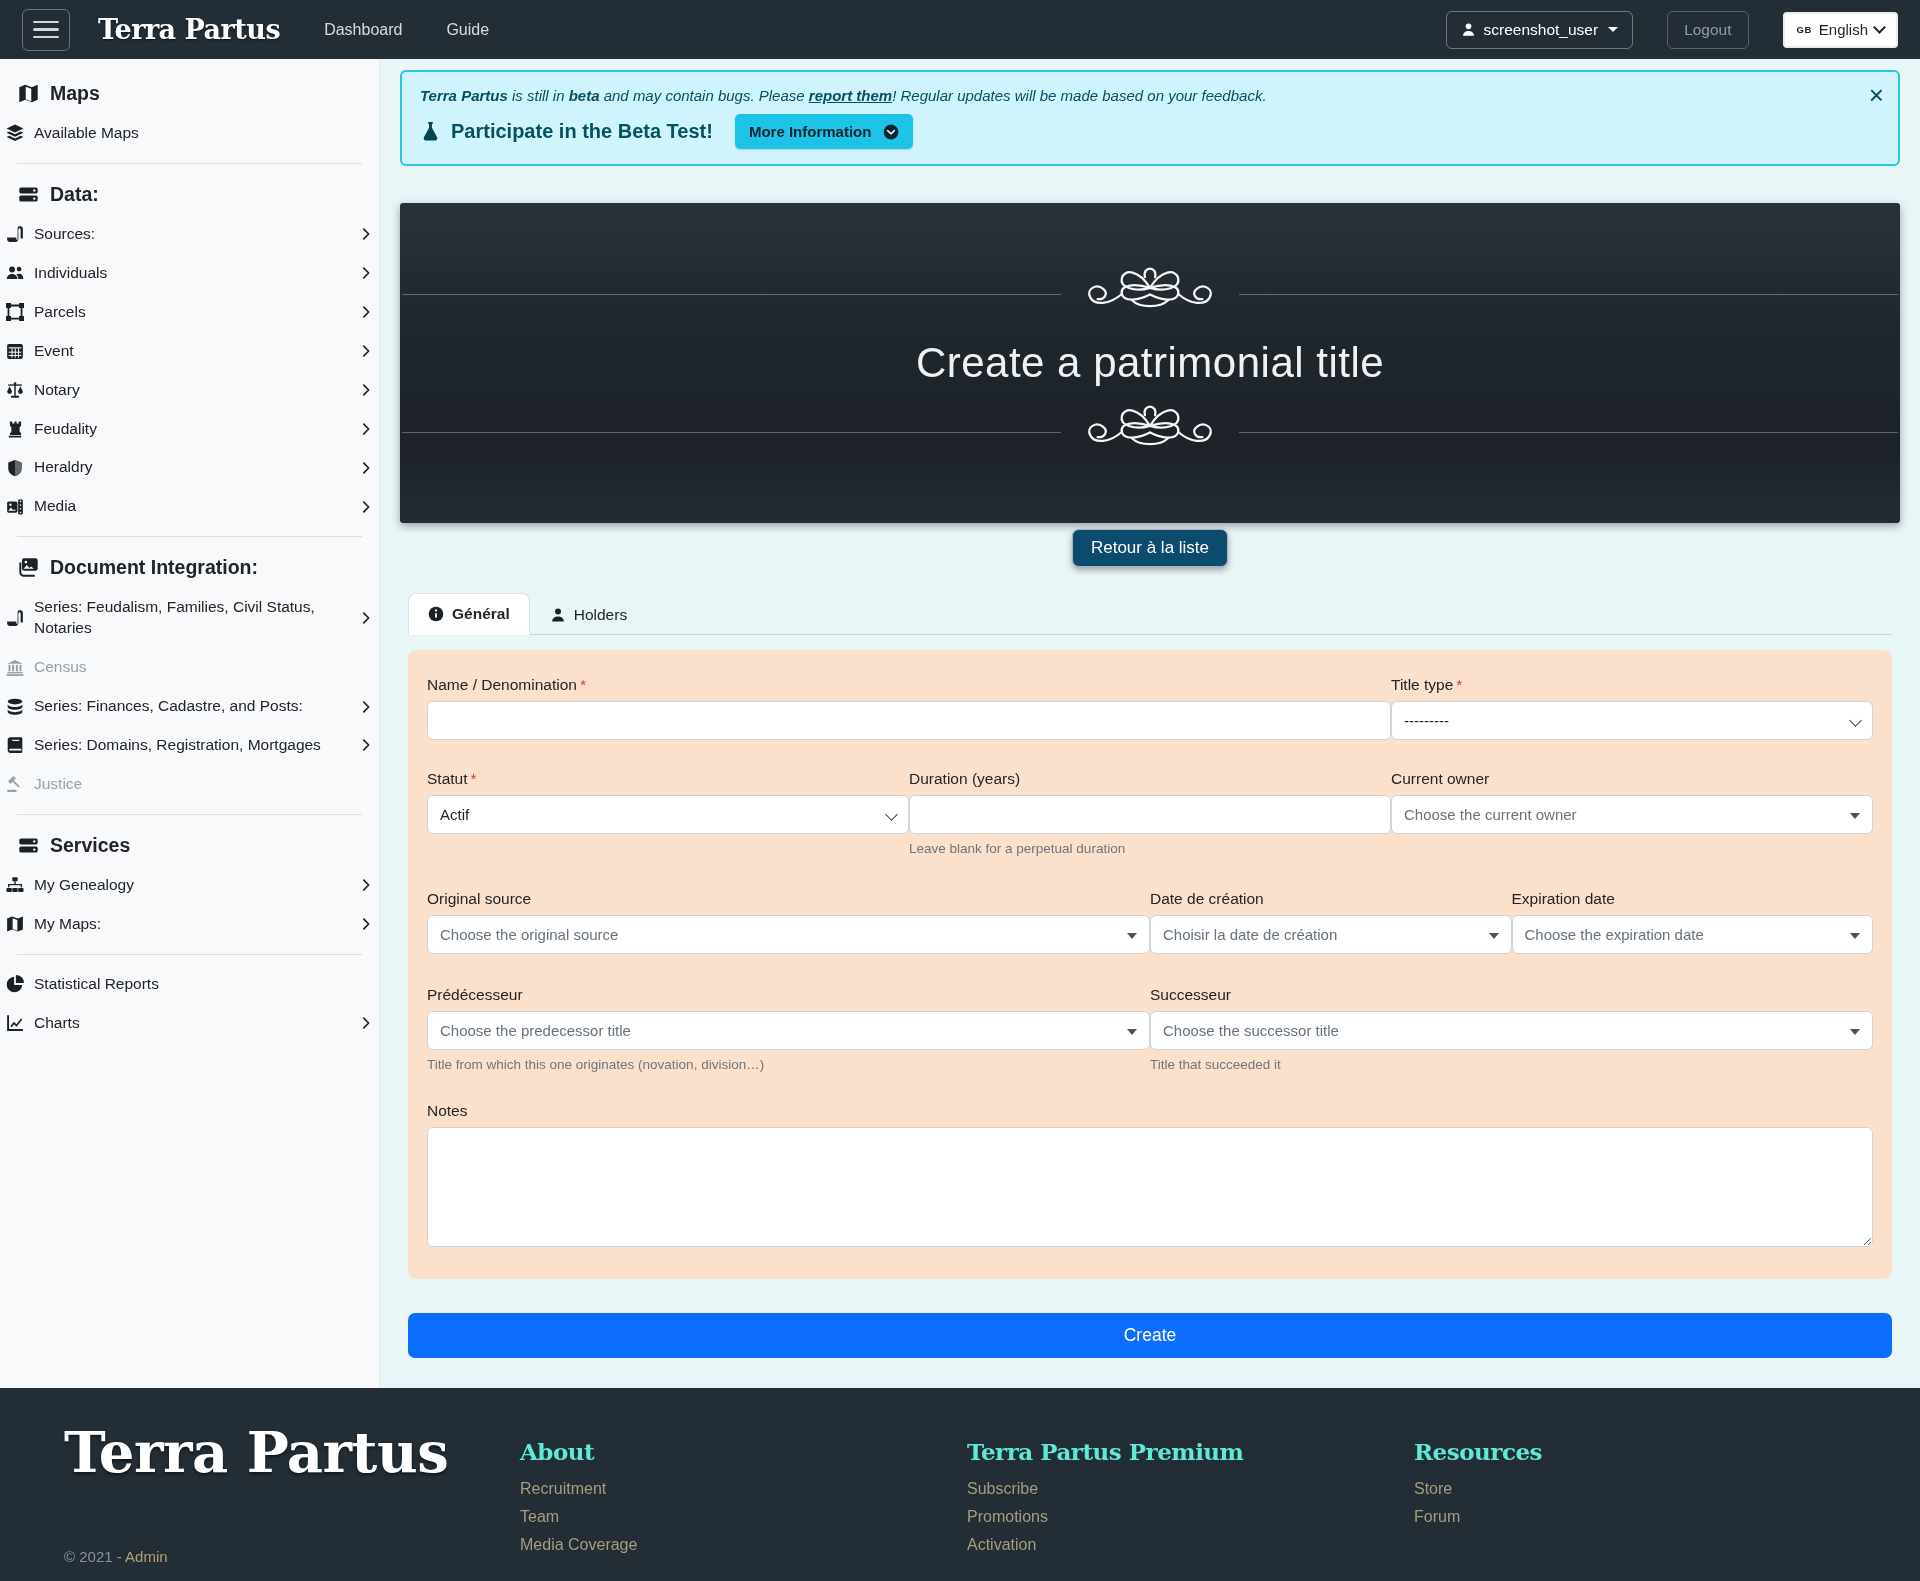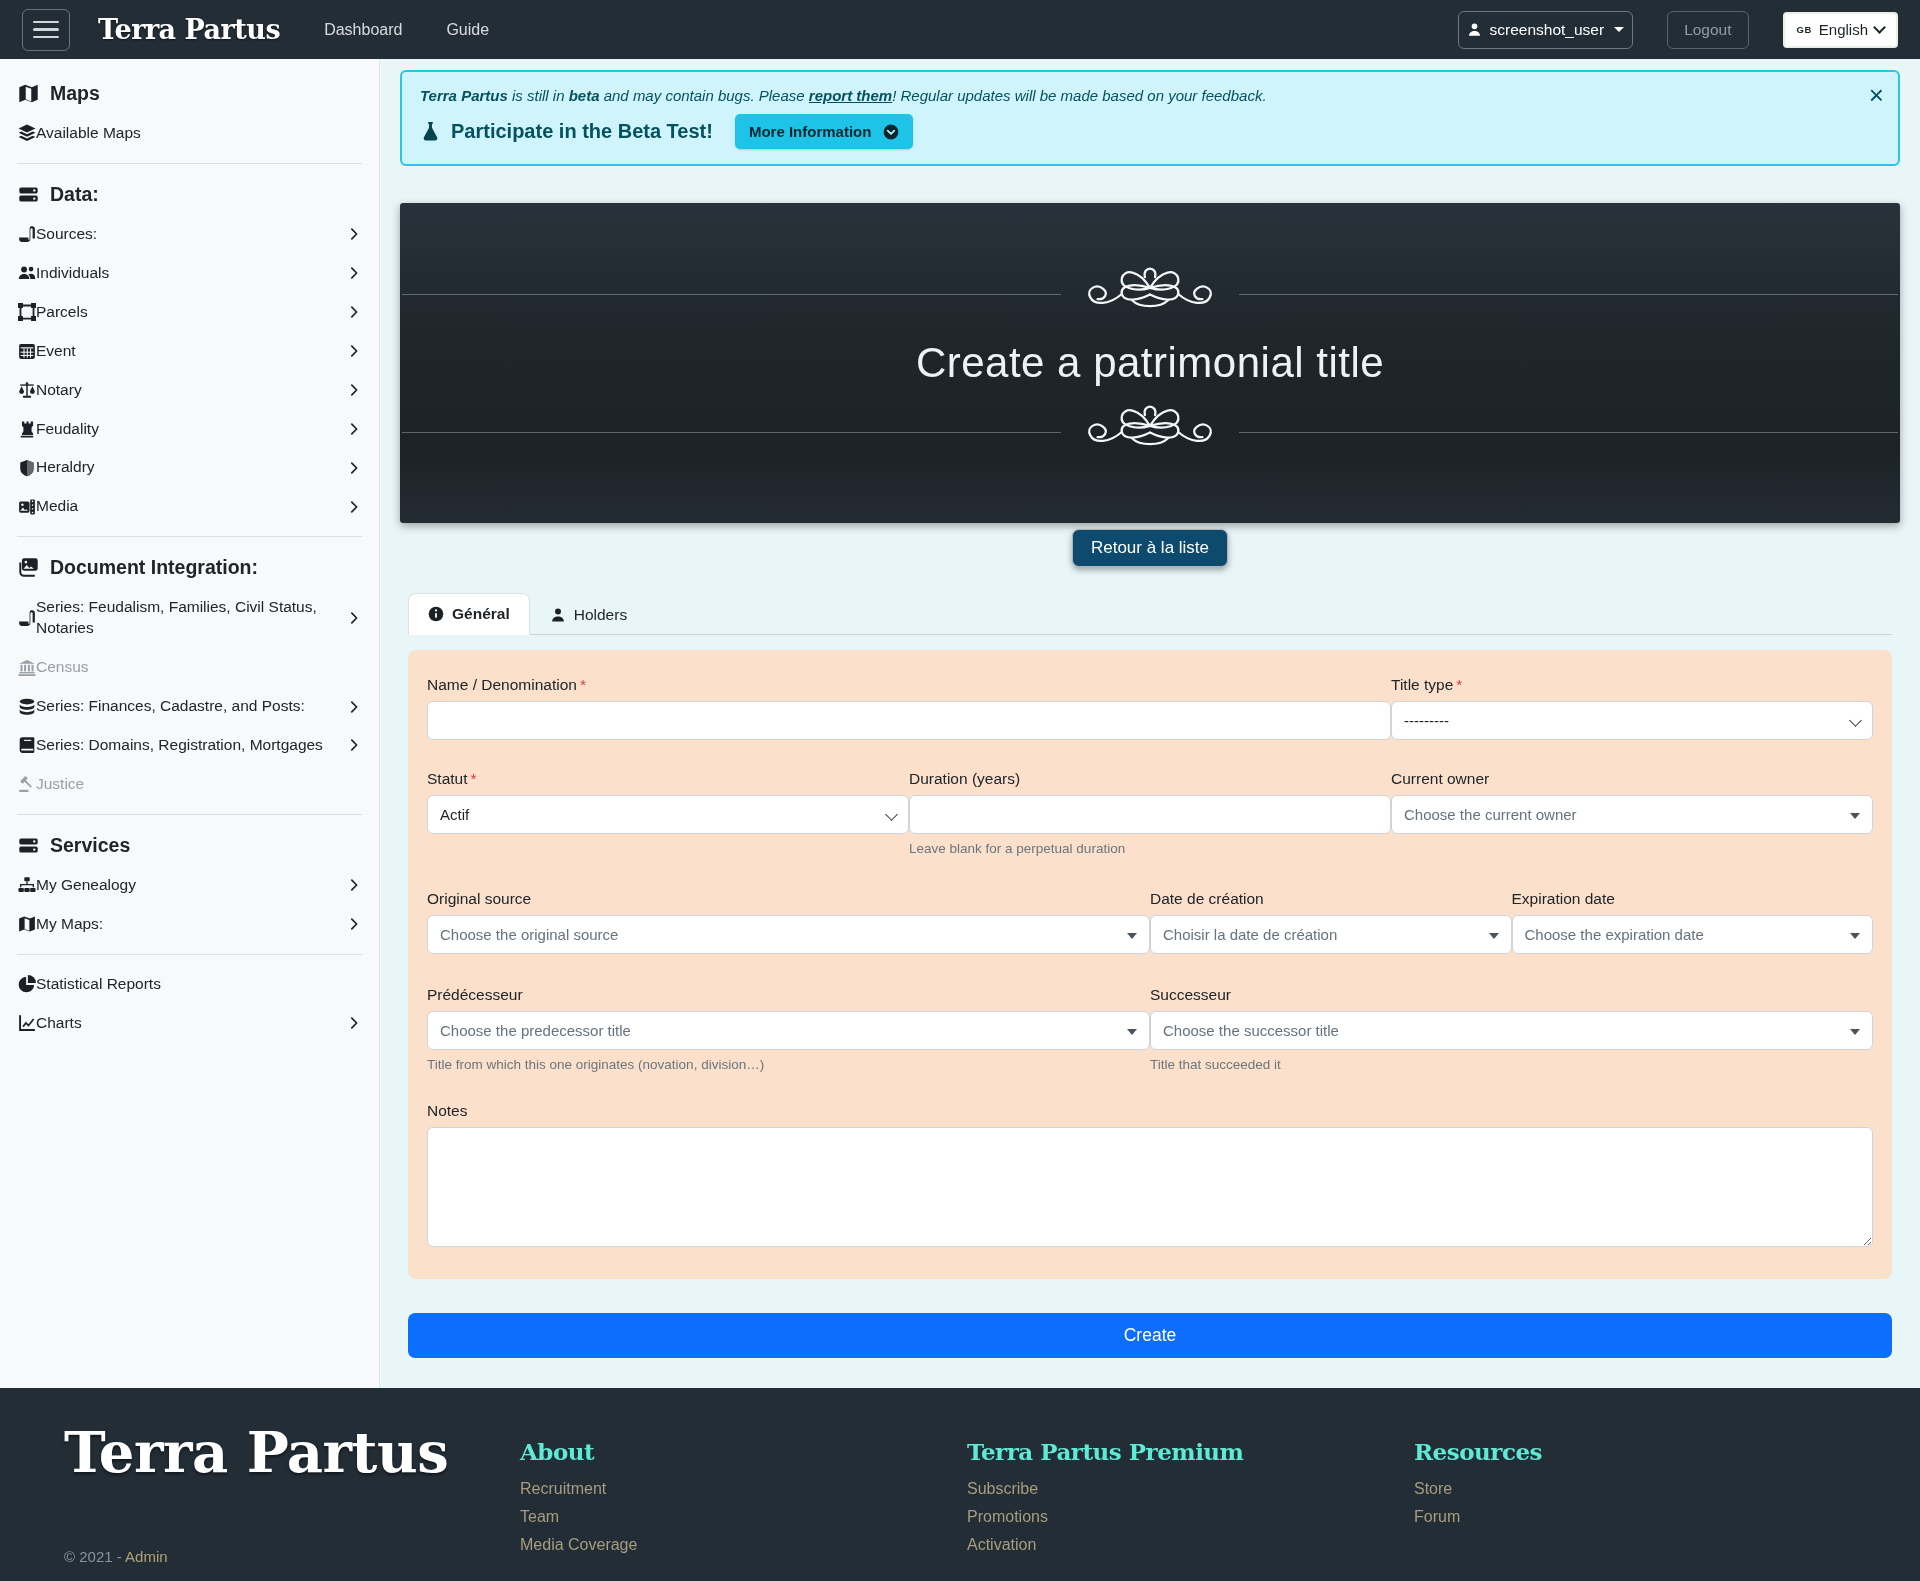--- a/index.html
+++ b/index.html
@@ -7,33 +7,33 @@
   .page { width:1920px; height:1581px; display:flex; flex-direction:column; }
 
   
   .navbar { height:59px; flex:none; background:#222d36; display:flex; align-items:center; padding:0 22px; gap:18px; }
   .hamburger { width:48px; height:42px; border:1px solid #6a737b; border-radius:6px; background:transparent; display:flex; flex-direction:column; justify-content:center; gap:5px; align-items:center; cursor:pointer;}
   .hamburger span{ width:26px; height:2.5px; background:#cfd6dc; border-radius:2px;}
   .blackletter { font-family:"DejaVu Serif","Liberation Serif",serif; font-weight:700; letter-spacing:-.5px; }
   .brand { color:#fff; font-size:27px; margin:0 26px 0 10px; text-shadow:0 1px 2px rgba(0,0,0,.6); cursor:pointer;}
   .nav-link { color:rgba(255,255,255,.82); font-size:16px; text-decoration:none; margin-right:26px; cursor:pointer;}
   .nav-spacer { flex:1; }
-  .user-btn { display:flex; align-items:center; gap:8px; border:1px solid #707density8; border:1px solid #70787f; background:transparent; color:#fff; font-size:15.5px; padding:9px 8px; border-radius:6px; cursor:pointer;}
+  .user-btn { display:flex; align-items:center; gap:8px; border:1px solid #707density8; border:1px solid #70787f; background:transparent; color:#fff; font-size:15.5px; padding:9px 14px; border-radius:6px; cursor:pointer;}
   .user-btn .ic { width:15px; height:15px; }
   .caret { width:0;height:0;border-left:5px solid transparent;border-right:5px solid transparent;border-top:5px solid #fff; margin-left:2px;}
   .logout-btn { border:1px solid #59626a; background:transparent; color:#939ca4; font-size:15.5px; padding:9px 16px; border-radius:6px; margin-left:16px; cursor:pointer;}
   .lang-select { background:#fff; border:2px solid #e7efe7; border-radius:4px; height:36px; display:flex; align-items:center; gap:7px; padding:0 12px; margin-left:16px; font-size:15px; color:#1b2228; cursor:pointer;}
   .lang-code { font-size:9.5px; font-weight:700; letter-spacing:.5px; }
   .chev-dn { width:9px;height:9px;border-right:2px solid #1b2228;border-bottom:2px solid #1b2228;transform:rotate(45deg);margin-top:-4px;}
 
   
   .body-row { flex:1; display:flex; min-height:0; }
   .sidebar { width:380px; flex:none; background:#f8f9fa; border-right:1px solid #e3e6e8; padding-top:14px; overflow:hidden; color:#212529;}
   .sb-header { display:flex; align-items:center; gap:11px; padding:9px 18px; font-size:19.5px; font-weight:700;}
-  .sb-item { display:flex; align-items:center; padding:9px 18px; font-size:15.5px; color:#212529; text-decoration:none; cursor:pointer;}
+  .sb-item { display:flex; align-items:center; gap:10px; padding:9px 6px; font-size:15.5px; color:#212529; text-decoration:none; cursor:pointer;}
   .sb-item .lbl { flex:1; line-height:1.35; }
   .sb-item.disabled { color:#98a1a8; cursor:default;}
   .sb-item.disabled .ic { color:#98a1a8; }
   .sidebar hr { border:none; border-top:1px solid #dcdfe2; margin:10px 17px; }
   .ic { width:18px; height:18px; flex:none; color:#1b2127; display:inline-flex;}
   .ic svg { width:100%; height:100%; }
   .ic-lg { width:21px; height:21px; }
   .chev-r { width:14px; height:14px; flex:none; color:#212529;}
 
   

